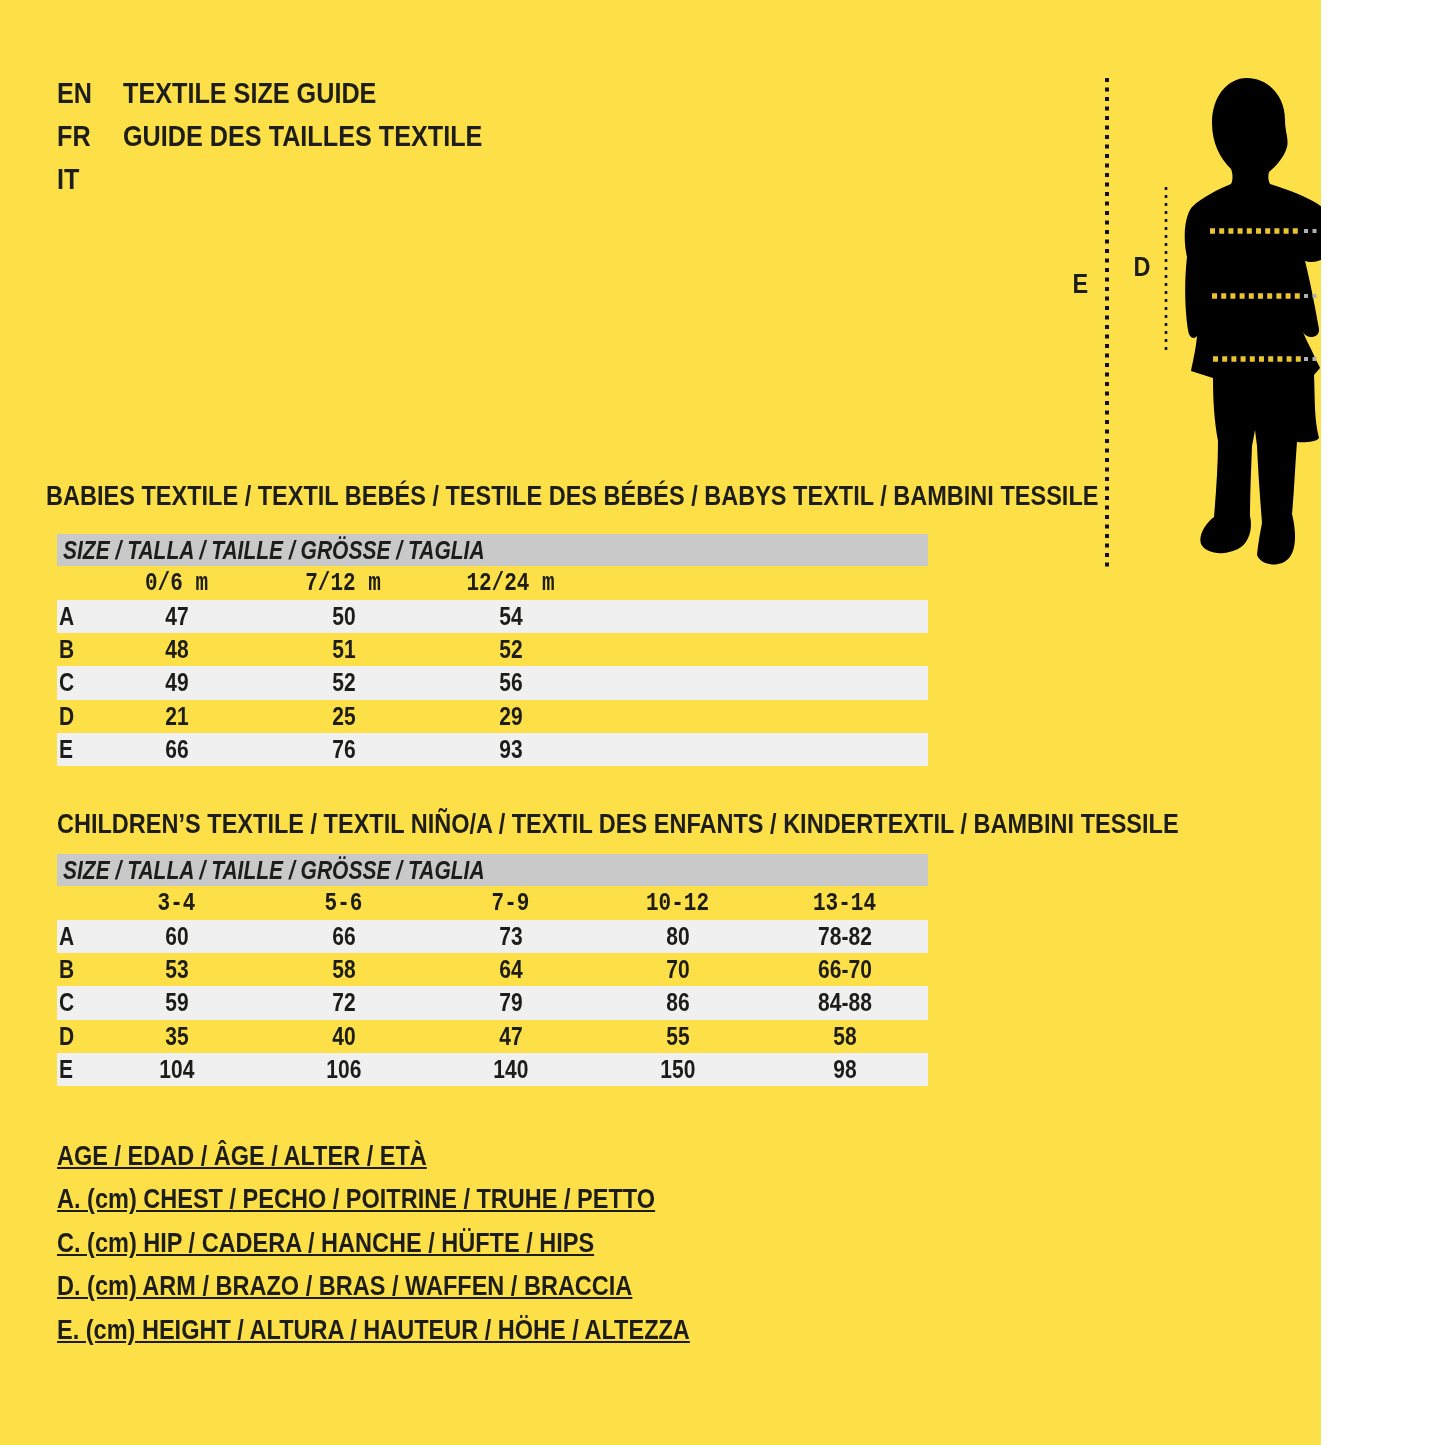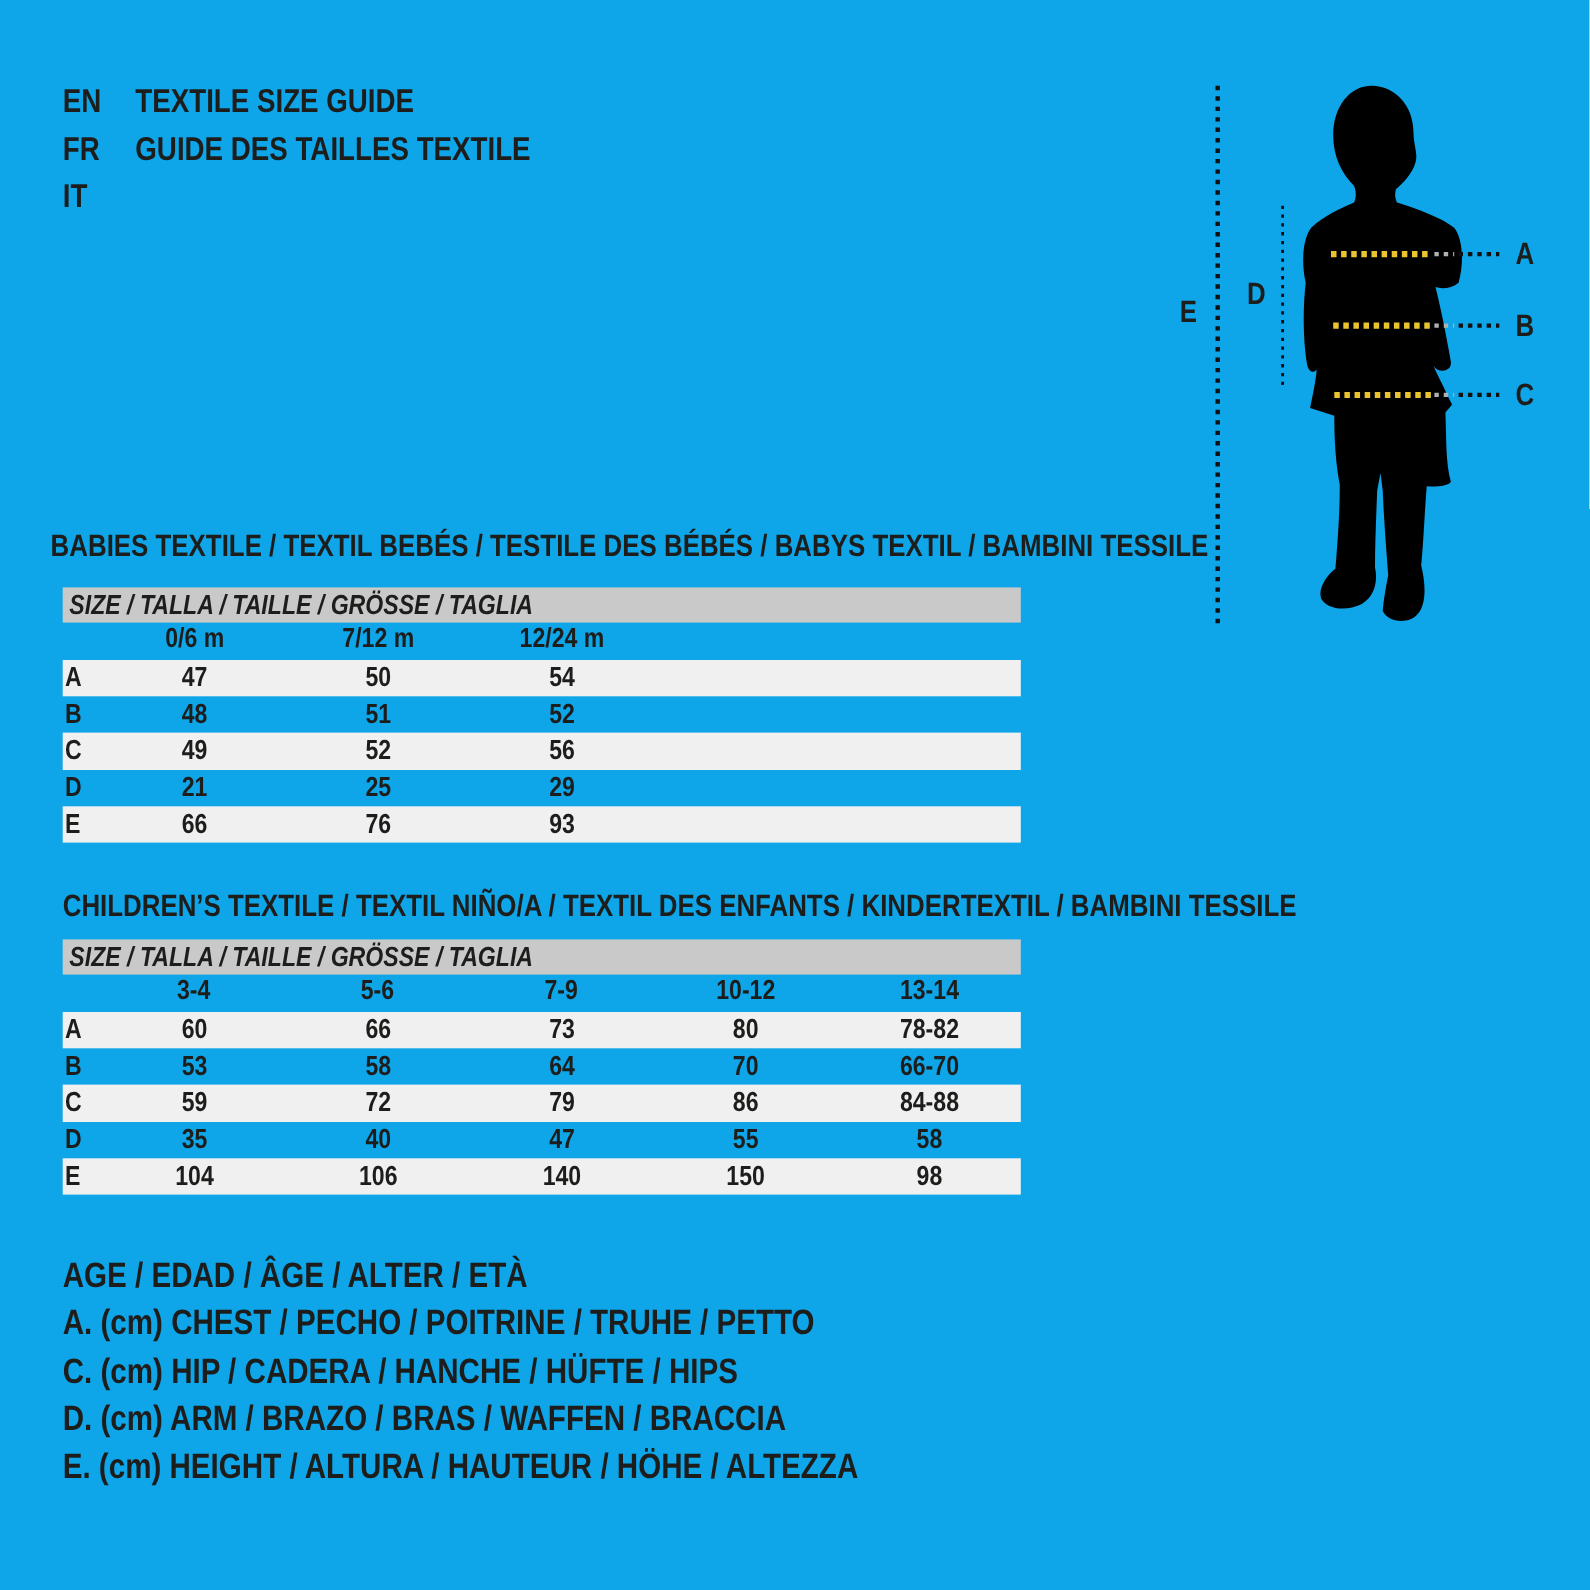--- a/index.html
+++ b/index.html
@@ -1,39 +1,39 @@
 <!DOCTYPE html>
 <html><head>
 <meta charset="utf-8">
 <style>
   html,body{margin:0;padding:0;background:#ffffff;}
   #canvas{
-    position:relative;width:1445px;height:1445px;background:#0ea5e9;
+    position:relative;width:1321px;height:1445px;background:#fde047;
     font-family:"Liberation Sans","DejaVu Sans",sans-serif;
     font-weight:bold;color:#1d1d1b;overflow:hidden;
   }
   .abs{position:absolute;}
   
   .cx{display:inline-block;white-space:nowrap;transform:scaleX(0.84);transform-origin:0 50%;}
   .cxc{display:inline-block;white-space:nowrap;transform:scaleX(0.84);transform-origin:50% 50%;}
   
   .lang-row{display:flex;height:43.4px;align-items:center;font-size:30px;}
   .lang-code{width:66px;flex:0 0 66px;}
   
   .sec-head{font-size:28px;height:30px;line-height:30px;}
   
   .size-table{width:871px;}
   .tbar{height:32px;background:#c9c9c9;display:flex;align-items:center;padding-left:6px;box-sizing:border-box;font-size:25px;font-style:italic;}
-  .thead{height:34px;display:flex;align-items:flex-start;font-size:25px;}
+  .thead{height:34px;display:flex;align-items:center;font-size:25px;font-family:Liberation Mono, monospace;}
   .trow{height:33.2px;display:flex;align-items:center;font-size:25px;}
   .stripe{background:#f0f0f0;}
   .cell-letter{flex:0 0 36px;width:36px;padding-left:2px;box-sizing:border-box;text-align:left;}
   .cell-val{flex:0 0 167px;width:167px;text-align:center;}
   
-  .legend-row{height:43.5px;display:flex;align-items:flex-end;font-size:32px;}
+  .legend-row{height:43.5px;display:flex;align-items:center;font-size:28px;text-decoration:underline;}
   
   .diag-label{position:absolute;font-size:28px;line-height:28px;}
 </style>
 </head>
 <body>
 
 <div id="canvas">
 
   <div class="abs" style="left:57px;top:71px;">
     <div class="lang-row">

